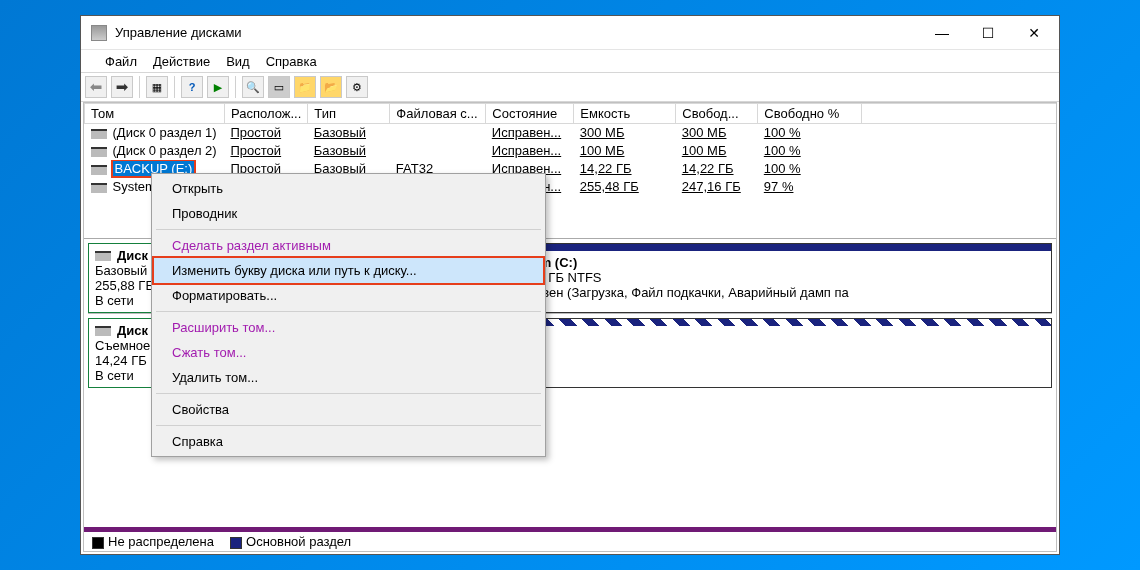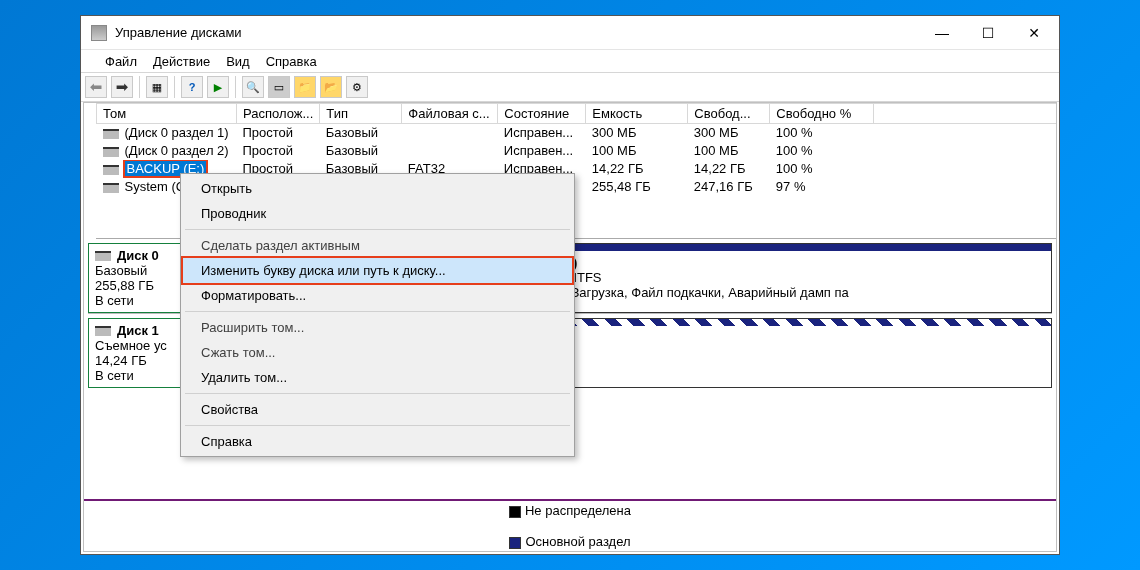--- a/index.html
+++ b/index.html
@@ -13,37 +13,37 @@
   .menubar span { padding: 2px 8px; }
   .toolbar { height: 30px; border-top: 1px solid #d6d6d6; border-bottom: 1px solid #d6d6d6; display: flex; align-items: center; padding: 0 4px; gap: 4px; }
   .tbbtn { width: 22px; height: 22px; border: 1px solid #c9c9c9; background: #f0f0f0; display:flex; align-items:center; justify-content:center; font-size:11px;}
   .tbsep { width: 1px; height: 22px; background: #d0d0d0; margin: 0 2px;}
   .arrow-left{font-size:15px;color:#888;} .arrow-right{font-size:15px;color:#333;}
   .content { flex: 1; display: flex; flex-direction: column; border: 1px solid #c0c0c0; margin: 0 2px 2px 2px; overflow: hidden; }
   .volumes { border-bottom: 1px solid #aaa; }
   .vol-table { width: 100%; border-collapse: collapse; }
   .vol-table th { text-align: left; font-weight: 400; padding: 2px 6px; border: 1px solid #d8d8d8; background: #fff; height: 20px;}
   .vol-table th:last-child { border-right: none; }
-  .vol-table td { padding: 1px 6px; height: 18px; white-space: nowrap; overflow: hidden;}
+  .vol-table td { padding: 1px 6px; height: 18px; white-space: nowrap; overflow: hidden; text-decoration: underline;}
   .diskicon { display:inline-block; width:16px; height:10px; background:#bbb; border-top:2px solid #333; margin-right:6px; vertical-align:middle;}
   .vol-name { display:inline-block; }
   .row-sel td:first-child .vol-name{ background:#0078d4; color:#fff; outline:2px solid #e63e1b; outline-offset:0px; padding: 0 2px;}
   .pane-wrap { flex:1; overflow-y:auto; position:relative;}
   .disk-block { display: flex; border-bottom: 1px solid #bbb; margin: 4px; }
   .disk-info { width: 120px; border: 1px solid #15803d; padding: 4px 6px; background:#fff;}
   .disk-info .dname { font-weight: 700; }
   .disk-parts { flex: 1; display: flex; }
   .part { border: 1px solid #333; padding: 4px 6px; background: #fff; overflow: hidden;}
   .part .stripe { height: 7px; background: #1a237e; margin: -4px -6px 4px -6px; }
   .part.hatch::before{content:"";display:block;height:7px;background:repeating-linear-gradient(45deg,#888 0 6px,#fff 6px 12px);margin:-4px -6px 4px -6px;}
-  .legend { padding: 2px 8px; border-top:2px solid #701a75; font-size:12px; display:flex; gap:16px; align-items:center;flex-direction:column;}
+  .legend { padding: 2px 8px; border-top:5px solid #701a75; font-size:12px; display:flex; gap:16px; align-items:center;}
   .leg-sw { display:inline-block; width:12px; height:12px; border:1px solid #333; vertical-align:middle; margin-right:4px;}
-  .ctxmenu { position: absolute; top: 70px; left: 84px; width: 395px; background: #f0f0f0; border: 1px solid #a0a0a0; box-shadow: 3px 3px 6px rgba(0,0,0,0.25); padding: 2px; z-index: 10; }
+  .ctxmenu { position: absolute; top: 70px; left: 67px; width: 395px; background: #f0f0f0; border: 1px solid #a0a0a0; box-shadow: 3px 3px 6px rgba(0,0,0,0.25); padding: 2px; z-index: 10; }
   .ctxitem { padding: 5px 12px 5px 18px; color: #000; }
-  .ctxitem.disabled { color: #404040; }
+  .ctxitem.disabled { color: #a21caf; }
   .ctxsep { height: 1px; background: #d0d0d0; margin: 3px 2px; }
   .ctxitem.hl { background: #cde6fb; outline: 2px solid #e63e1b; }
 </style>
 </head>
 <body>
 
 <div class="window">
   <div class="titlebar">
     <span class="appicon"></span>
     <span class="title">Управление дисками</span>
@@ -69,21 +69,21 @@
     <div class="tbbtn" style="color:green;">▶</div>
     <div class="tbsep"></div>
     <div class="tbbtn">🔍</div>
     <div class="tbbtn" style="background:#ccc;">▭</div>
     <div class="tbbtn" style="background:#ffd76a;">📁</div>
     <div class="tbbtn" style="background:#ffd76a;">📂</div>
     <div class="tbbtn">⚙</div>
   </div>
 
   <div class="content">
-    <div class="volumes" style="position:relative;margin-left:12px;">
+    <div class="volumes" style="position:relative;">
       <table class="vol-table">
         <colgroup>
             <col style="width:140px">
             <col style="width:82px">
             <col style="width:82px">
             <col style="width:96px">
             <col style="width:88px">
             <col style="width:102px">
             <col style="width:82px">
             <col style="width:104px">

